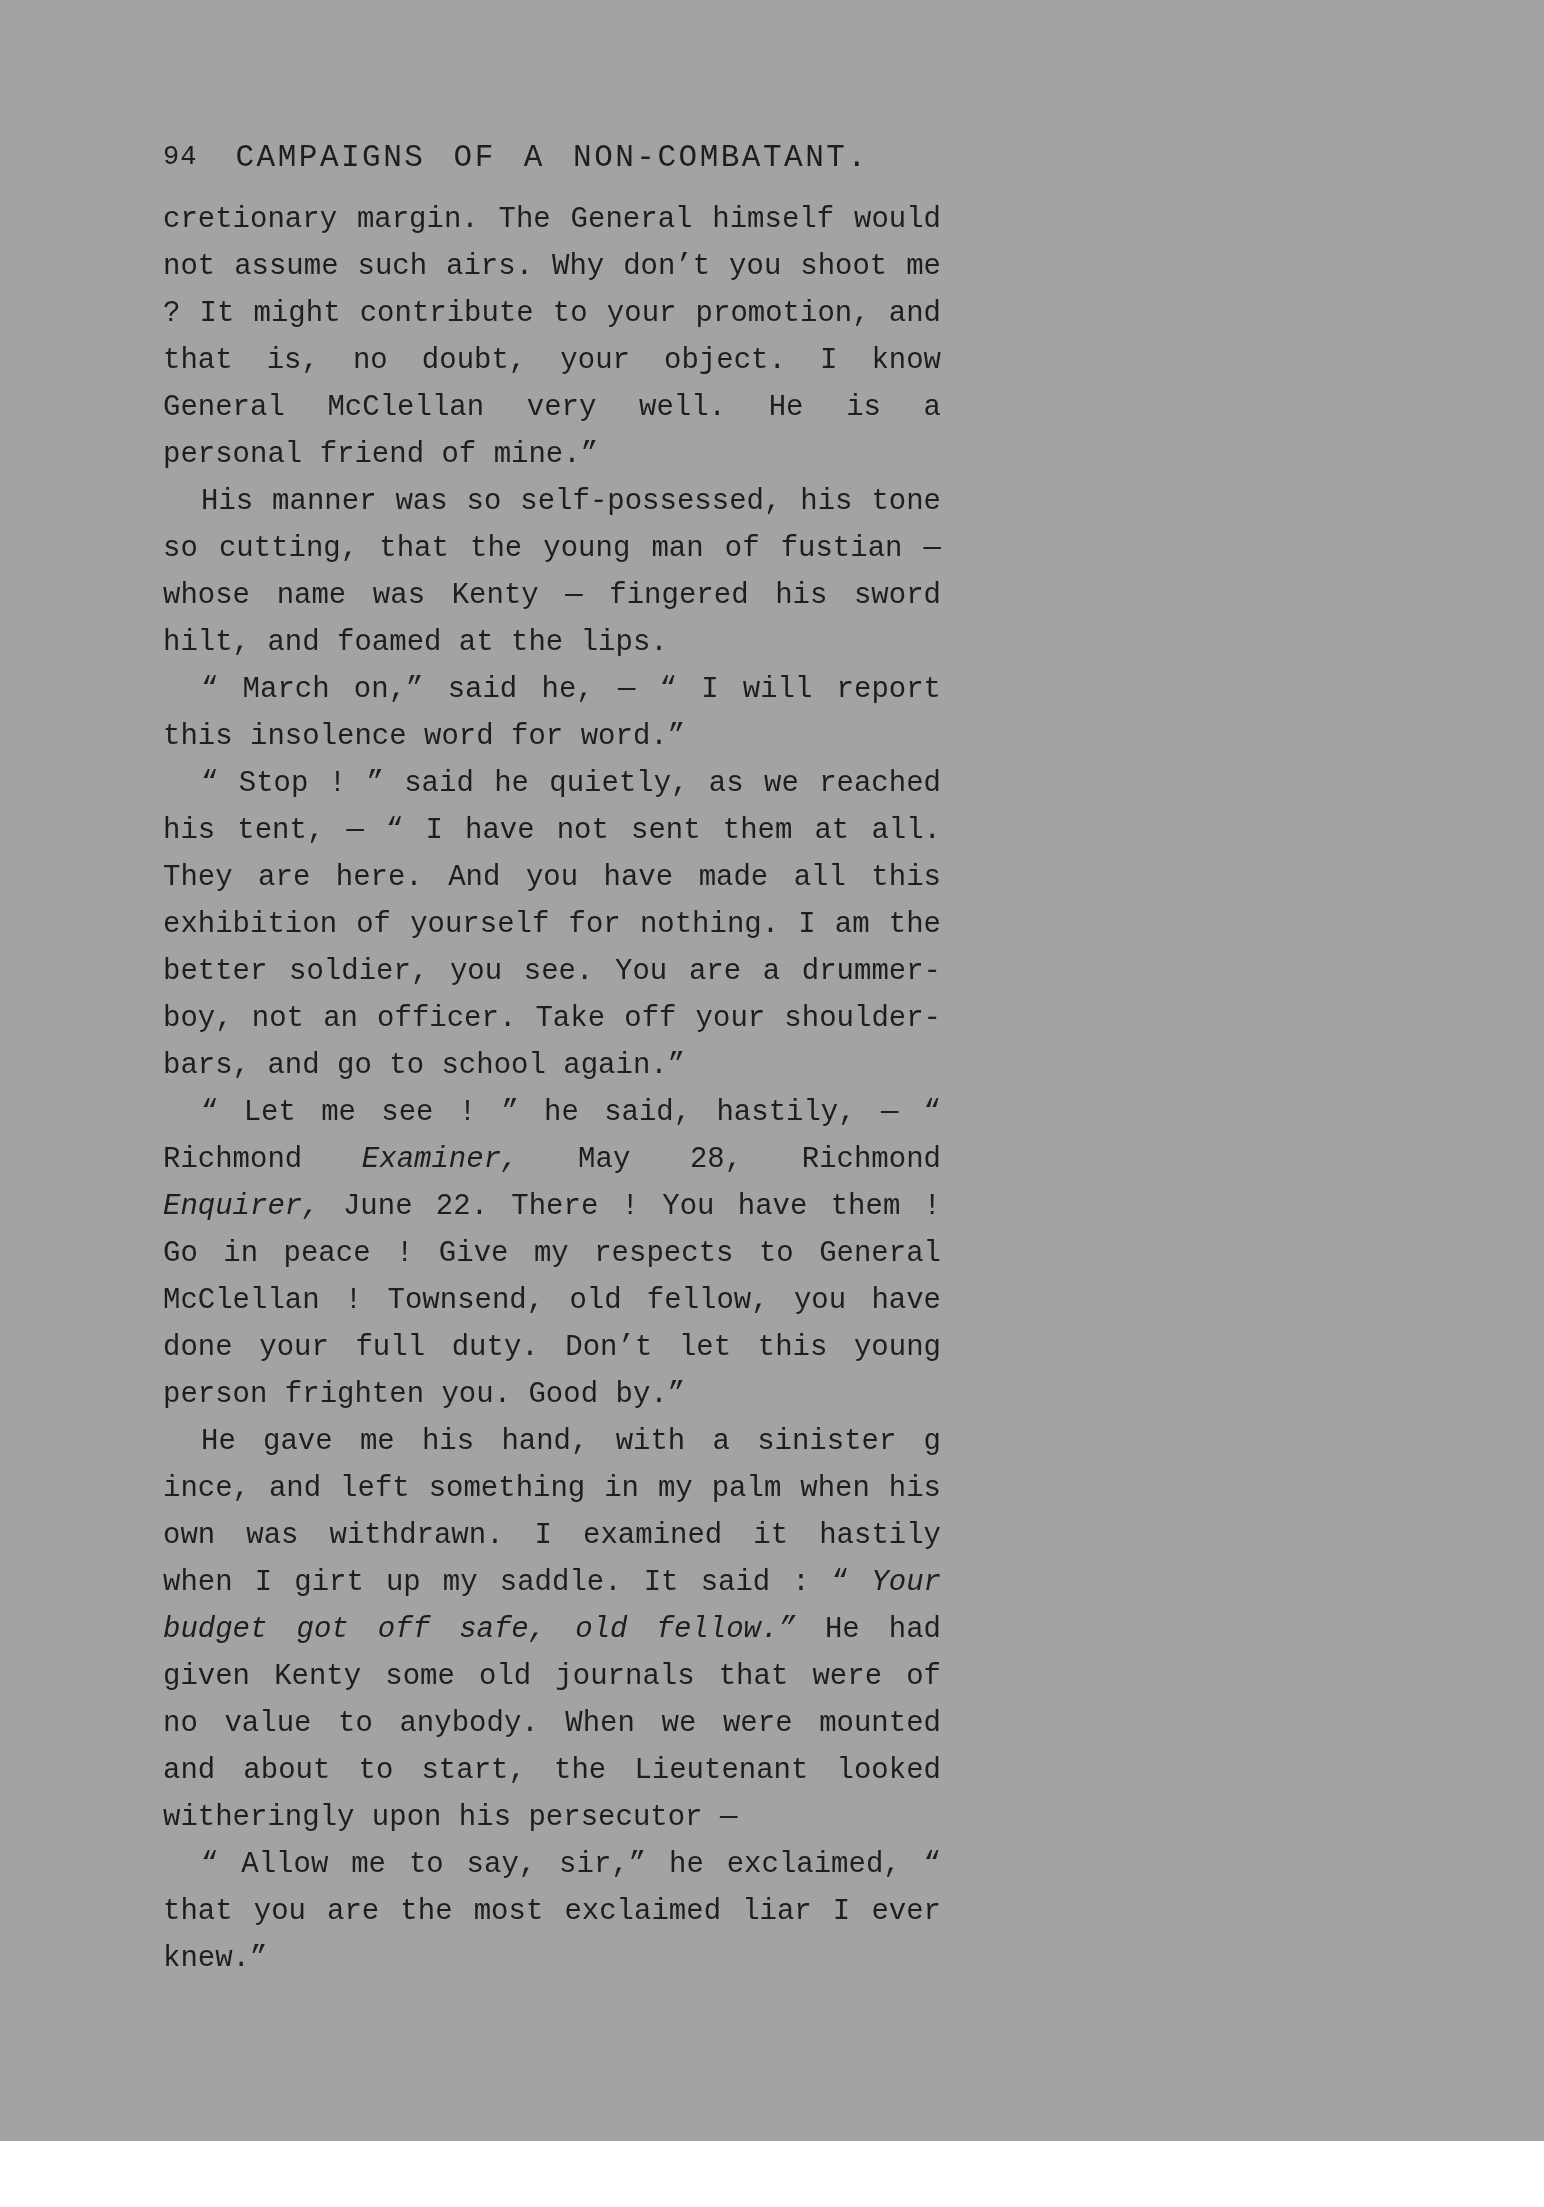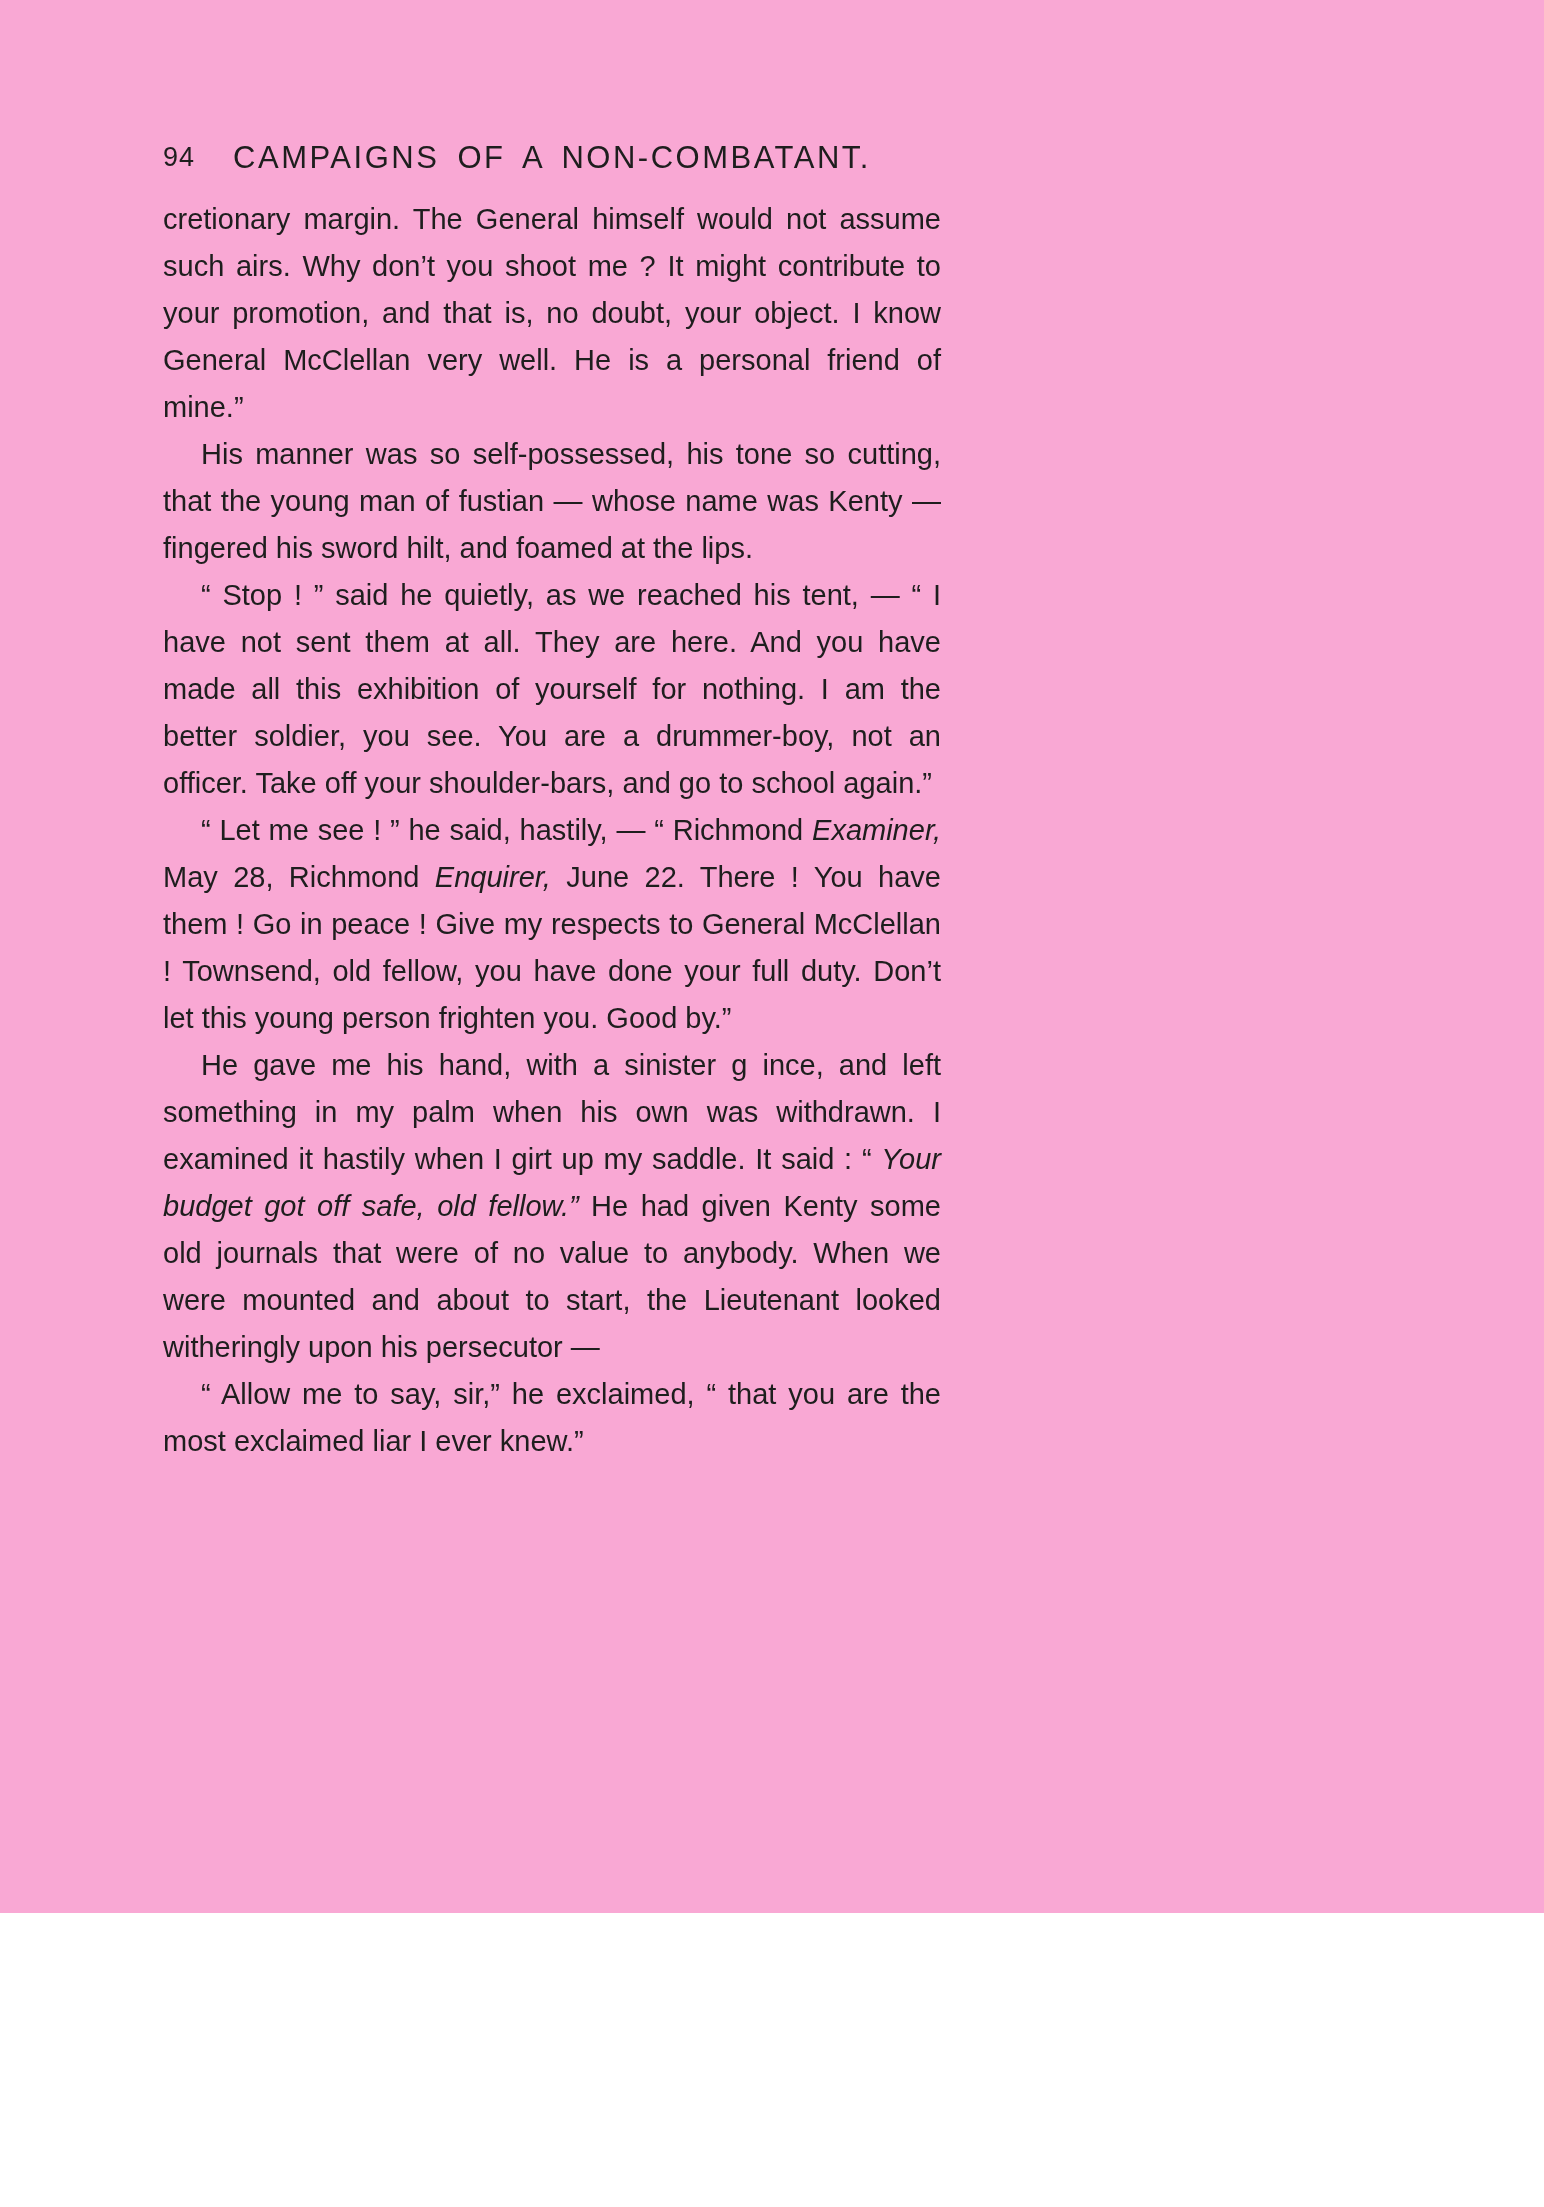--- a/index.html
+++ b/index.html
@@ -3,25 +3,25 @@
 <meta charset="utf-8">
 <style>
   html, body {
     margin: 0;
     padding: 0;
     background: #ffffff;
   }
   .page {
     position: relative;
     width: 1544px;
-    height: 1913px;
-    background: #f9a8d4;
+    height: 2141px;
+    background: #a3a3a3;
     overflow: hidden;
     color: #1e1e1e;
-    font-family: Liberation Sans, sans-serif;
+    font-family: Liberation Mono, monospace;
   }
   .header {
     position: absolute;
     top: 140px;
     left: 163px;
     width: 778px;
     height: 36px;
   }
   .pagenum {
     position: absolute;
@@ -62,18 +62,19 @@
 <body>
 
 <div class="page">
   <div class="header">
     <span class="pagenum">94</span>
     <span class="running-title">CAMPAIGNS OF A NON-COMBATANT.</span>
   </div>
   <div class="text-block">
       <p class=""><span>cretionary margin.  The General himself would not assume such airs.  Why don’t you shoot me ?  It might contribute to your promotion, and that is, no doubt, your object.  I know General McClellan very well.  He is a personal friend of mine.”</span></p>
       <p class="indent"><span>His manner was so self-possessed, his tone so cutting, that the young man of fustian — whose name was Kenty — fingered his sword hilt, and foamed at the lips.</span></p>
+      <p class="indent"><span>“ March on,” said he, — “ I will report this insolence word for word.”</span></p>
       <p class="indent"><span>“ Stop ! ” said he quietly, as we reached his tent, — “ I have not sent them at all.  They are here.  And you have made all this exhibition of yourself for nothing.  I am the better soldier, you see.  You are a drummer-boy, not an officer.  Take off your shoulder-bars, and go to school again.”</span></p>
       <p class="indent"><span>“ Let me see ! ” he said, hastily, — “ Richmond </span><i>Examiner,</i><span> May 28, Richmond </span><i>Enquirer,</i><span> June 22.  There !  You have them !  Go in peace !  Give my respects to General McClellan !  Townsend, old fellow, you have done your full duty.  Don’t let this young person frighten you.  Good by.”</span></p>
       <p class="indent"><span>He gave me his hand, with a sinister g ince, and left something in my palm when his own was withdrawn.  I examined it hastily when I girt up my saddle.  It said : “ </span><i>Your budget got off safe, old fellow.”</i><span>  He had given Kenty some old journals that were of no value to anybody.  When we were mounted and about to start, the Lieutenant looked witheringly upon his persecutor —</span></p>
       <p class="indent"><span>“ Allow me to say, sir,” he exclaimed, “ that you are the most exclaimed liar I ever knew.”</span></p>
     </div>
 </div>
 
 </body></html>

